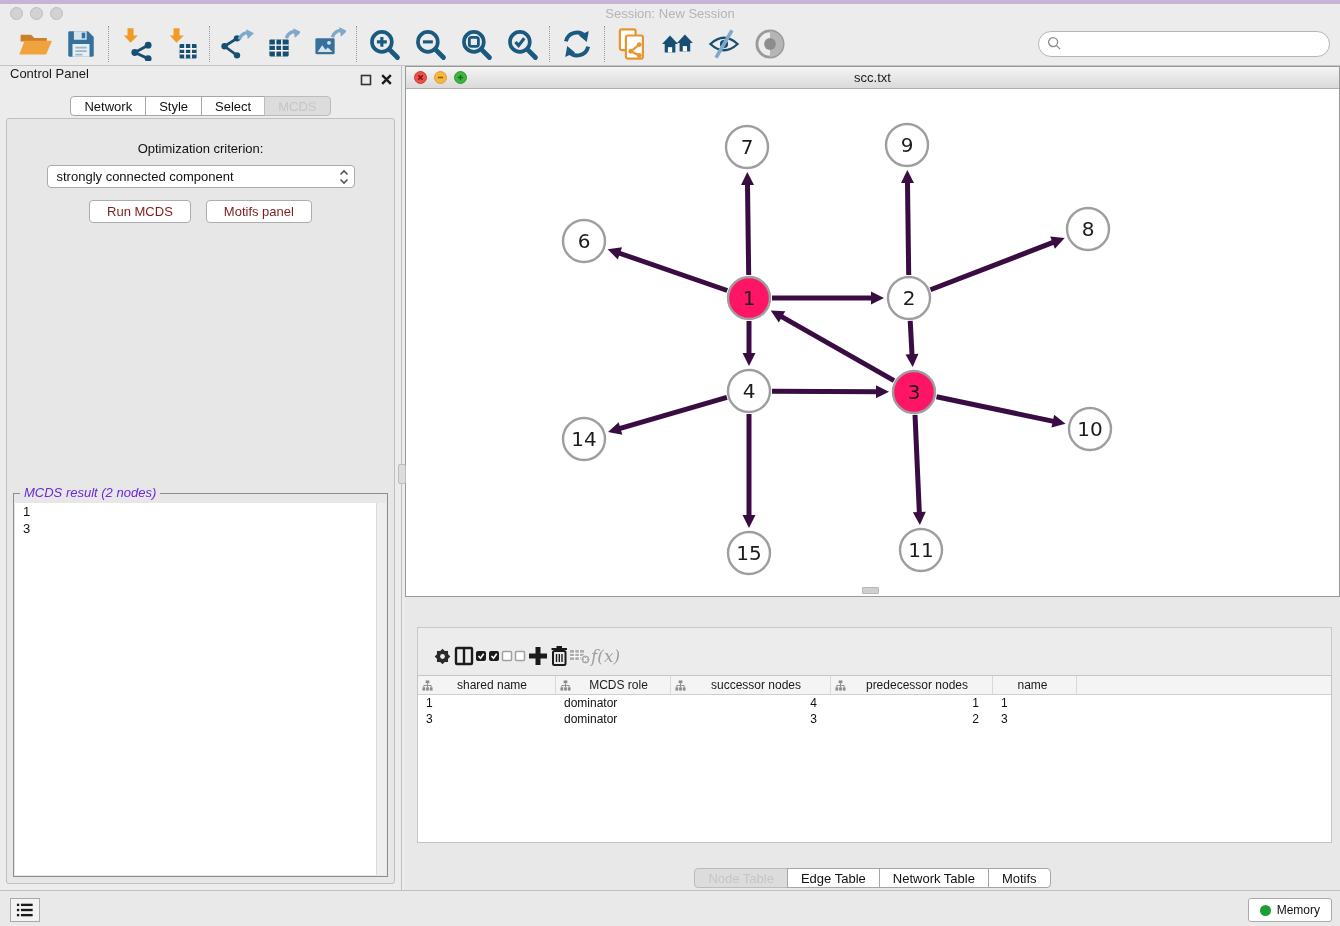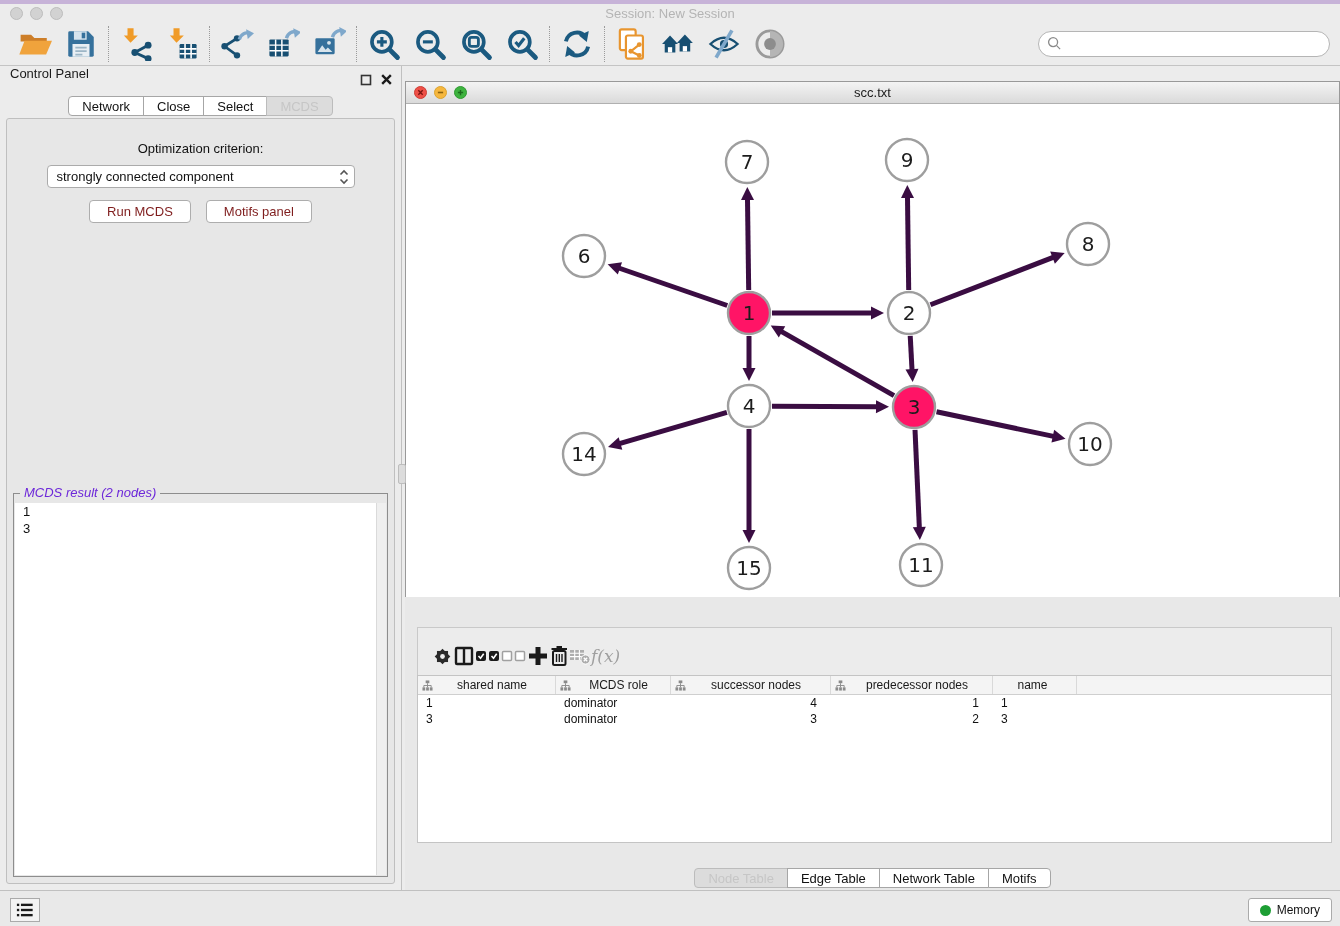--- a/index.html
+++ b/index.html
@@ -42,21 +42,21 @@
   .result-box { position: absolute; left: 6px; right: 6px; top: 374px; bottom: 6px; border: 1px solid #8d8d8d; }
   .result-legend { position: absolute; left: 6px; top: -9px; background: #e7e7e7; padding: 0 4px; font-size: 13px; color: #6d28d9; font-style: italic; }
   .result-white { position: absolute; left: 1px; right: 1px; top: 9px; bottom: 1px; background: #fff; overflow: hidden; }
   .result-line { font-size: 13px; line-height: 17px; padding-left: 8px; color: #111; }
   .result-scroll { position: absolute; right: 0; top: 0; bottom: 0; width: 10px; background: #efefef; border-left: 1px solid #dadada; }
 
   
   .v-grip { position: absolute; left: 398px; top: 398px; width: 8px; height: 20px; background: #dcdcdc; border: 1px solid #bdbdbd; border-radius: 2px; z-index: 3; }
 
   
-  .net-win { position: absolute; left: 405px; right: 0; top: 0; height: 531px; background: #b91c1c; border: 1px solid #999; margin-top: 15px; }
+  .net-win { position: absolute; left: 405px; right: 0; top: 0; height: 531px; background: #b91c1c; border: 1px solid #999; }
   .net-title { position: relative; height: 22px; background: linear-gradient(#f4f4f4, #dadada); border-bottom: 1px solid #b0b0b0; display: flex; align-items: center; }
   .traffic { display: flex; gap: 7px; margin-left: 8px; z-index: 2; }
   .traffic .b { width: 13px; height: 13px; border-radius: 50%; display: flex; align-items: center; justify-content: center; }
   .b.red { background: #ee5047; border: 1px solid #ce3c34; }
   .b.yellow { background: #f6b73e; border: 1px solid #dba32e; }
   .b.green { background: #3eb33f; border: 1px solid #2f9a31; }
   .net-name { position: absolute; left: 0; right: 0; text-align: center; font-size: 13px; color: #1a1a1a; }
   .net-canvas { position: relative; width: 100%; height: 507px; background: #fff; }
   .drawer-handle { position: absolute; bottom: 2px; left: calc(50% - 11px); width: 17px; height: 7px; background: #cfcfcf; border: 1px solid #b8b8b8; border-radius: 1px; }
 
@@ -230,21 +230,21 @@
           <svg viewBox="0 0 12 12" width="12" height="12">
               <rect x="1.5" y="1.5" width="9" height="9" fill="none" stroke="#333" stroke-width="1.6"></rect>
             </svg>
           <svg viewBox="0 0 12 12" width="13" height="13">
               <path d="M2 2l8 8M10 2l-8 8" stroke="#1a1a1a" stroke-width="2.2"></path>
             </svg>
         </span>
       </div>
       <div class="cp-tabs" id="cp-tabs">
           <div class="tab">Network</div>
-          <div class="tab">Close</div>
+          <div class="tab">Style</div>
           <div class="tab">Select</div>
           <div class="tab sel">MCDS</div>
         </div>
       <div class="cp-inner">
         <div class="opt-label">Optimization criterion:</div>
         <div class="criterion">
           <span>strongly connected component</span>
           <svg class="stepper" viewBox="0 0 10 18" width="10" height="18">
               <path d="M1.5 6.5 5 3l3.5 3.5" stroke="#555" stroke-width="1.6" fill="none"></path>
               <path d="M1.5 11.5 5 15l3.5-3.5" stroke="#555" stroke-width="1.6" fill="none"></path>

